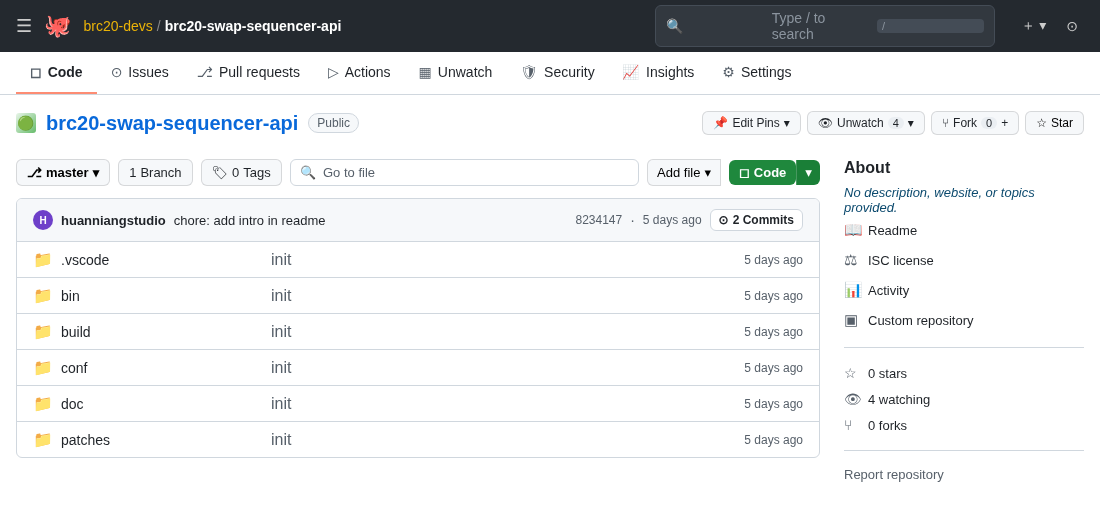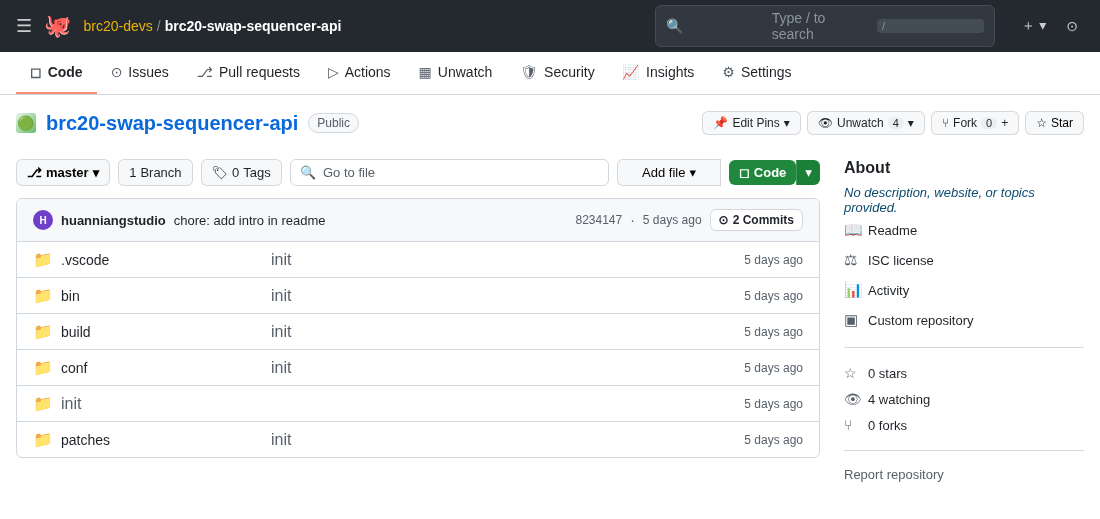--- a/index.html
+++ b/index.html
@@ -68,21 +68,21 @@
     .file-bar .meta-link {
       display: flex; align-items: center; gap: 4px; color: #1f2328; text-decoration: none; font-size: 13px;
       border: 1px solid rgba(31,35,40,0.15); border-radius: 6px; padding: 5px 10px; background: #f6f8fa;
     }
     .file-bar .search-file {
       flex: 1; display: flex; align-items: center; background: white; border: 1px solid #d0d7de;
       border-radius: 6px; padding: 5px 10px; gap: 6px; color: #57606a; font-size: 13px;
     }
     .file-bar .add-file-btn {
       display: flex; align-items: center; gap: 4px; background: #f6f8fa; border: 1px solid rgba(31,35,40,0.15);
-      border-radius: 6px 0 0 6px; padding: 5px 24px; font-size: 13px; cursor: pointer;
+      border-radius: 6px 0 0 6px; padding: 5px 9px; font-size: 13px; cursor: pointer;
     }
     .file-bar .code-btn {
       display: flex; align-items: center; gap: 4px; background: #1f883d; border: none;
       border-radius: 6px; padding: 5px 10px; font-size: 13px; font-weight: 600; cursor: pointer; color: white;
     }
     .file-bar .code-btn-drop {
       background: #1a7f37; border: none; border-radius: 0 6px 6px 0; padding: 5px 8px; cursor: pointer; color: white;
       border-left: 1px solid rgba(255,255,255,0.2);
     }
 
@@ -284,20 +284,21 @@
     <span class="age">5 days ago</span>
   </div>
           <div class="file-row">
     <span class="folder-icon">📁</span>
     <span class="filename">conf</span>
     <span class="commit-msg">init</span>
     <span class="age">5 days ago</span>
   </div>
           <div class="file-row">
     <span class="folder-icon">📁</span>
+    <span class="filename">doc</span>
     <span class="commit-msg">init</span>
     <span class="age">5 days ago</span>
   </div>
           <div class="file-row">
     <span class="folder-icon">📁</span>
     <span class="filename">patches</span>
     <span class="commit-msg">init</span>
     <span class="age">5 days ago</span>
   </div>
         </div>

